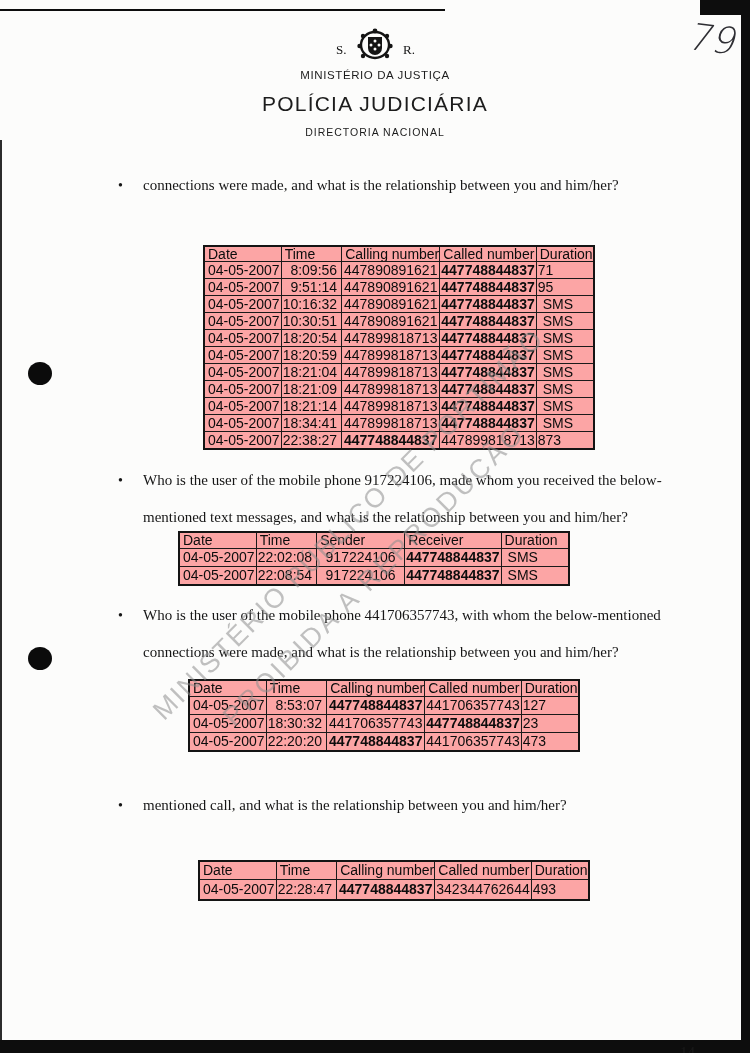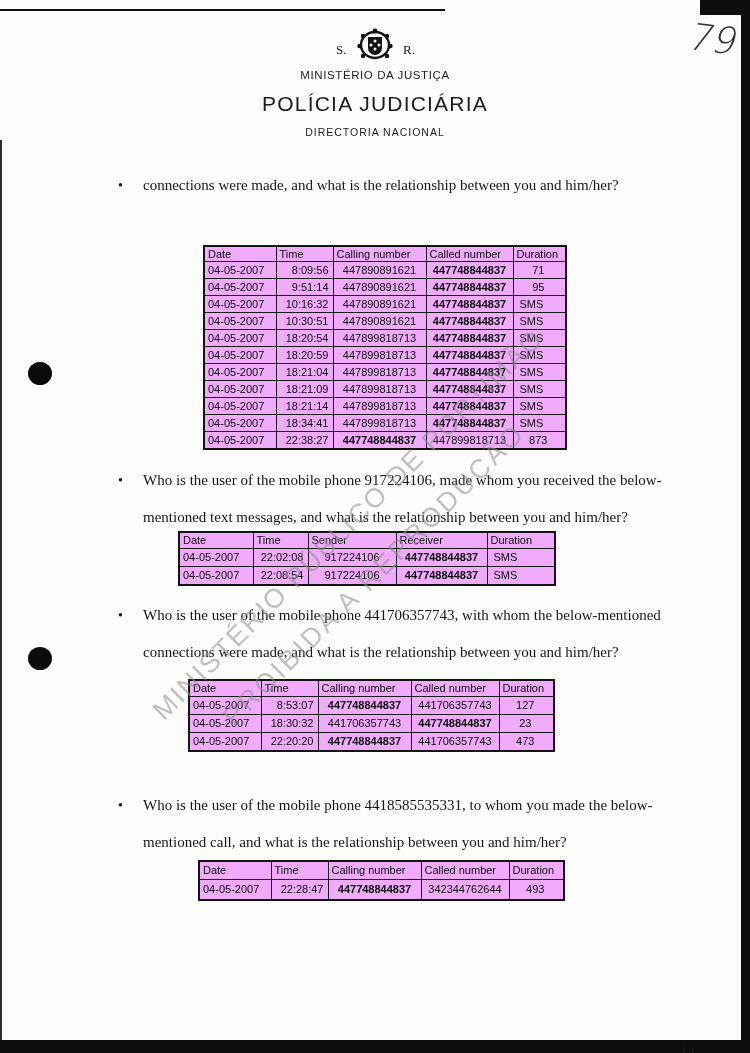--- a/index.html
+++ b/index.html
@@ -39,33 +39,33 @@
 
   
   .question{position:absolute;left:118px;width:560px;font-size:15px;line-height:37px;
     color:#161616;}
   .question .bullet{position:absolute;left:0;top:0;font-size:14px;}
   .question .qtext{margin-left:25px;}
   .qline{white-space:nowrap;}
   #q0{top:167px;} #q1{top:462px;} #q2{top:597px;} #q3{top:787px;}
 
   
-  table.calls{position:absolute;border-collapse:collapse;background:#f0abfc;
-    font-family:"Liberation Sans",sans-serif;font-size:11px;color:#0c0c0c;
+  table.calls{position:absolute;border-collapse:collapse;background:#fca5a5;
+    font-family:"Liberation Sans",sans-serif;font-size:14px;color:#0c0c0c;
     border:2px solid #141414;table-layout:fixed;}
   table.calls th,table.calls td{border:1px solid #1a1a1a;overflow:hidden;white-space:nowrap;}
   table.calls th{font-weight:normal;text-align:left;padding:0 0 0 3px;}
   #t0{left:203px;top:245px;} #t0 th,#t0 td{height:14px;line-height:14px;}
   #t1{left:178px;top:531px;} #t1 th,#t1 td{height:15px;line-height:15px;}
   #t2{left:188px;top:679px;} #t2 th,#t2 td{height:15px;line-height:15px;}
   #t3{left:198px;top:860px;} #t3 th,#t3 td{height:17px;line-height:17px;}
   td.c0{text-align:left;padding-left:3px;}
   td.c1{text-align:right;padding-right:4px;}
   td.c2,td.c3{text-align:center;}
-  td.num{text-align:center;padding-right:3px;}
+  td.num{text-align:left;padding-right:3px;}
   td.sms{text-align:left;padding-left:6px;}
   td.bold{font-weight:bold;margin-left:16px;}
 
   
   #page-number{position:absolute;left:680px;top:1044px;font-size:15px;color:#1a1a1a;}
 </style>
 </head>
 <body>
 
 <div id="page">
@@ -297,21 +297,20 @@
           <td class="c2 bold">447748844837</td>
           <td class="c3">441706357743</td>
           <td class="c4 num">473</td>
         </tr>
       </tbody>
     </table>
 
   <div class="question" id="q3">
     <span class="bullet">•</span>
     <div class="qtext">
-      <div class="qline">Who is the user of the mobile phone 4418585535331, to whom you made the below-</div>
       <div class="qline">mentioned call, and what is the relationship between you and him/her?</div>
     </div>
   </div>
   <table class="calls" id="t3">
       <colgroup>
         <col style="width: 72px;">
         <col style="width: 57px;">
         <col style="width: 93px;">
         <col style="width: 88px;">
         <col style="width: 55px;">

